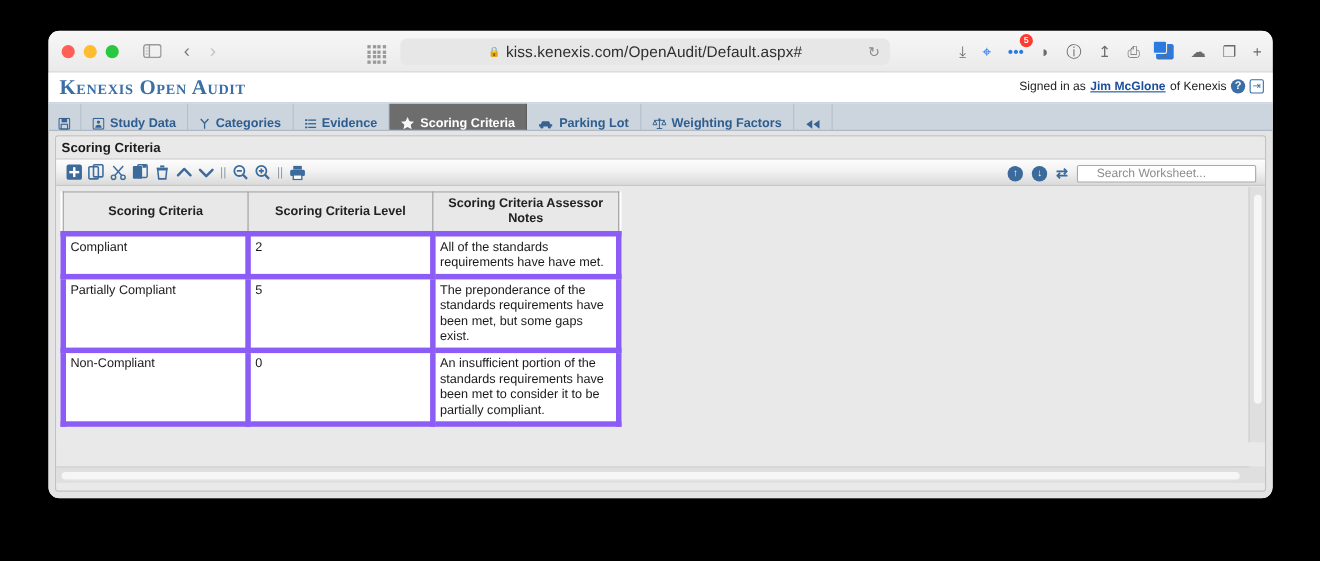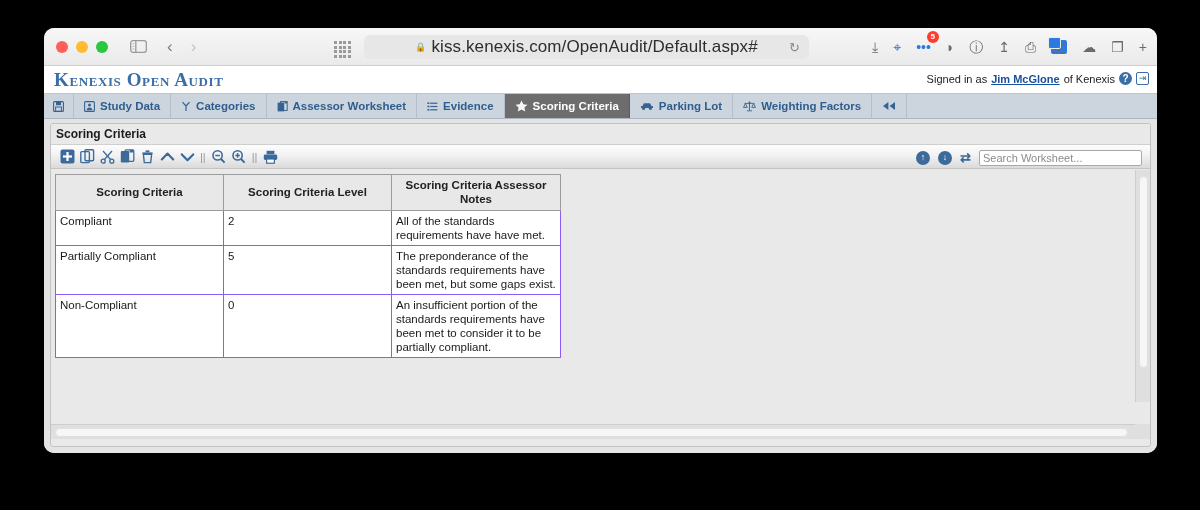--- a/index.html
+++ b/index.html
@@ -54,21 +54,21 @@
   #grid-icon i { background: #9a9a9a; display: block; width: 3px; height: 3px; }
 
   #url-bar {
     position: absolute; left: 320px; top: 7px;
     width: 445px; height: 24px;
     background: #e7e7e7;
     border-radius: 6px;
     display: flex; align-items: center; justify-content: center;
     gap: 5px;
   }
-  #url-text { font-size: 17px; color: #2e2e2e; letter-spacing: .1px; }
+  #url-text { font-size: 14px; color: #2e2e2e; letter-spacing: .1px; }
   #lock-icon { font-size: 9px; color: #707070; }
   #reload-icon {
     position: absolute; right: 9px; top: 5px;
     font-size: 13px; color: #8a8a8a;
   }
 
   #chrome-right {
     position: absolute; right: 10px; top: 0; height: 38px;
     display: flex; align-items: center; gap: 15px;
   }
@@ -141,21 +141,21 @@
 
   
   #tab-bar {
     height: 25px;
     background: #ccd5de;
     display: flex;
     align-items: stretch;
     border-bottom: 1px solid #aab6c3;
   }
   .tab {
-    display: flex; align-items: center; gap: 5px;
+    display: flex; align-items: flex-end; gap: 5px;
     padding: 0 10px;
     font-size: 11.5px; font-weight: bold;
     color: #2e5d8e;
     border-right: 1px solid #b3bfcb;
     white-space: nowrap;
     cursor: default;
   }
   .tab.active { background: #6d6d6d; color: #fff; border-right-color: #5c5c5c; }
   .tab-icon { font-size: 11px; opacity: .95; display:flex; align-items:center; }
   .tab.active .tab-icon { color: #fff; }
@@ -206,21 +206,21 @@
   }
   #swap-icon { color: #3c6b9b; font-size: 13px; font-weight: bold; }
   #search-input {
     width: 163px; height: 16px;
     border: 1px solid #a9a9a9;
     border-radius: 2px;
     background: #fff;
     font-size: 11px;
     font-family: "Liberation Sans", sans-serif;
     color: #333;
-    padding: 0 3px;
+    padding: 0 17px;
   }
   #search-input::placeholder { color: #8c8c8c; }
 
   
   #grid-area {
     position: absolute;
     left: 0; top: 46px;
     width: 1101px; height: 232px;
     background: #e9e9e9;
     overflow: hidden;
@@ -236,21 +236,21 @@
     background: #e8e8e8;
     border: 1px solid #9b9b9b;
     font-size: 11.5px;
     font-weight: bold;
     color: #222;
     padding: 4px 3px;
     text-align: center;
     line-height: 1.18;
   }
   #data-table td {
-    border: 1px solid #8b5cf6;
+    border: 5px solid #8b5cf6;
     font-size: 11.5px;
     color: #1a1a1a;
     padding: 3px 4px;
     vertical-align: top;
     line-height: 1.22;
     background: #fff;
   }
   .col-1 { width: 168px; }
   .col-2 { width: 168px; }
   .col-3 { width: 169px; }
@@ -390,30 +390,20 @@
 
       <div class="tab">
         <span class="tab-icon">
           <svg width="10" height="11" viewBox="0 0 10 11">
               <path d="M1.5 1.2 L5 5 L5 10 M8.5 1.2 L5 5" fill="none" stroke="#2e5d8e" stroke-width="1.2"></path>
             </svg>
         </span>
         <span>Categories</span>
       </div>
 
-      <div class="tab">
-        <span class="tab-icon">
-          <svg width="11" height="11" viewBox="0 0 11 11">
-              <rect x="0.6" y="1.6" width="6.6" height="8.8" fill="#2e5d8e"></rect>
-              <path d="M7.6 0.8 h2.2 v1.6 h-2.2z" fill="#2e5d8e"></path>
-              <rect x="3.6" y="0.6" width="6.6" height="8.8" fill="none" stroke="#2e5d8e" stroke-width="1"></rect>
-            </svg>
-        </span>
-        <span>Assessor Worksheet</span>
-      </div>
 
       <div class="tab">
         <span class="tab-icon">
           <svg width="11" height="11" viewBox="0 0 11 11">
               <g fill="#2e5d8e">
                 <rect x="0.4" y="1.4" width="2" height="1.6"></rect>
                 <rect x="3.2" y="1.6" width="7.2" height="1.2"></rect>
                 <rect x="0.4" y="4.7" width="2" height="1.6"></rect>
                 <rect x="3.2" y="4.9" width="7.2" height="1.2"></rect>
                 <rect x="0.4" y="8" width="2" height="1.6"></rect>

